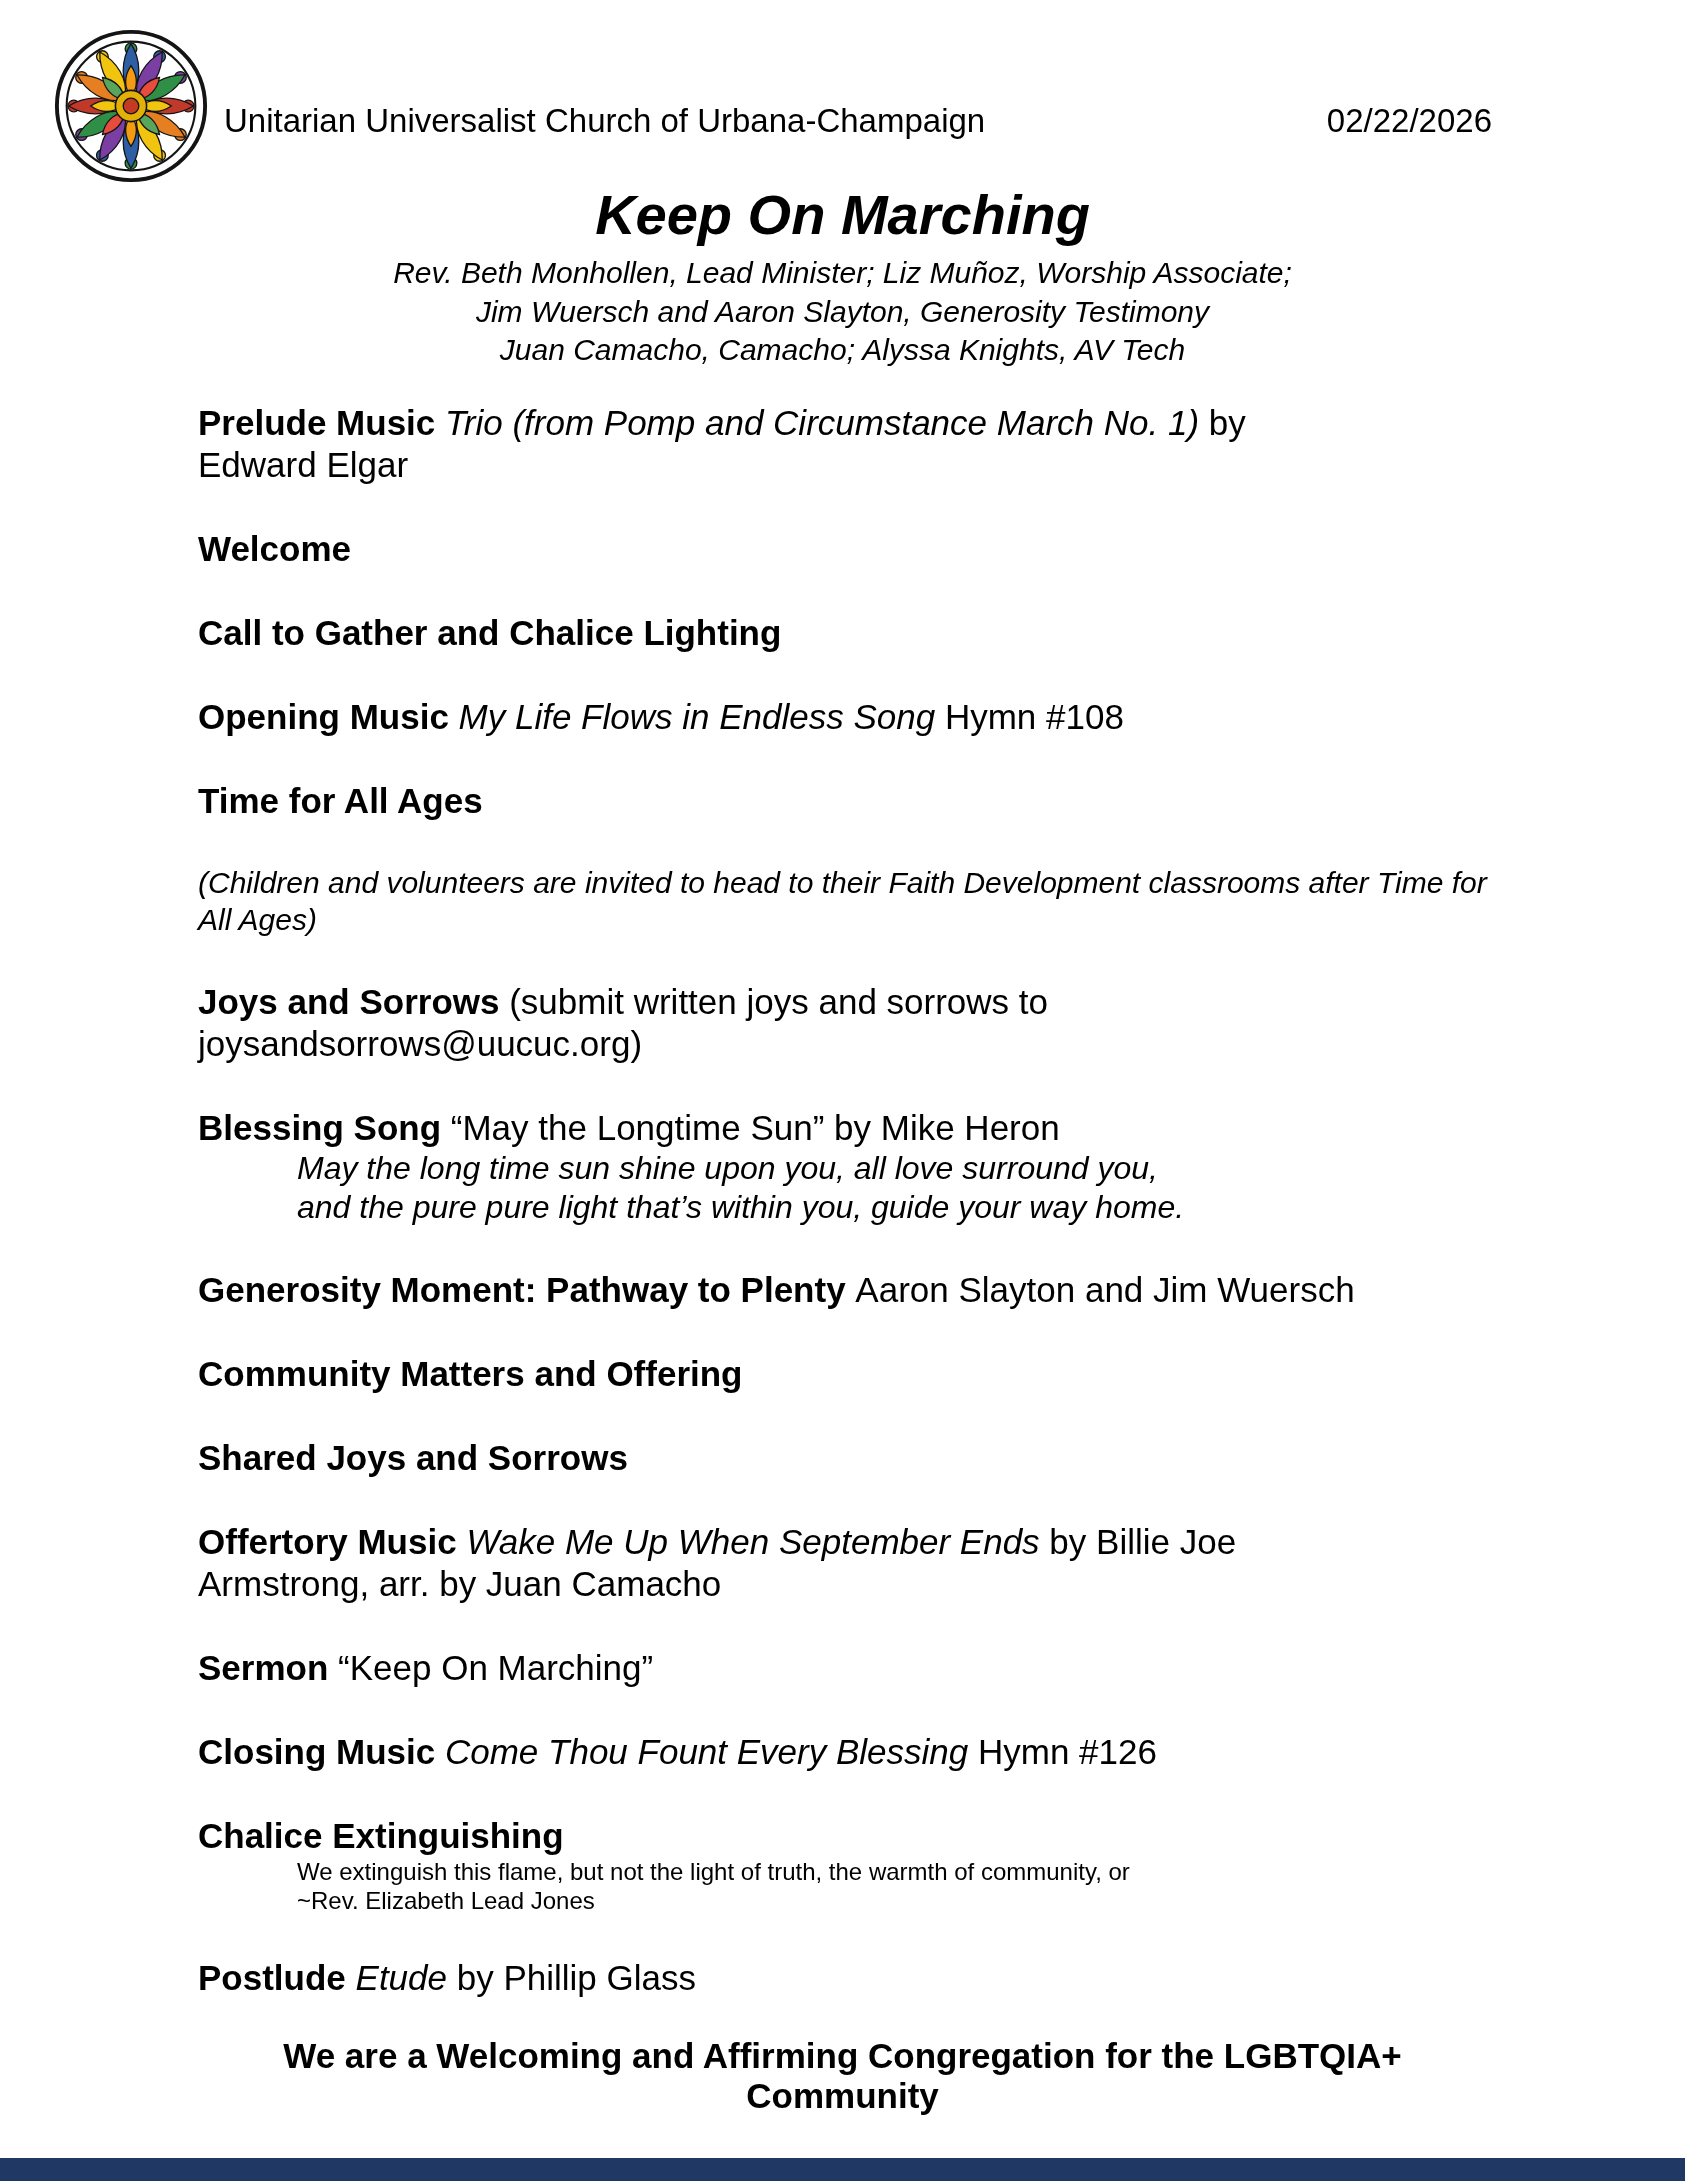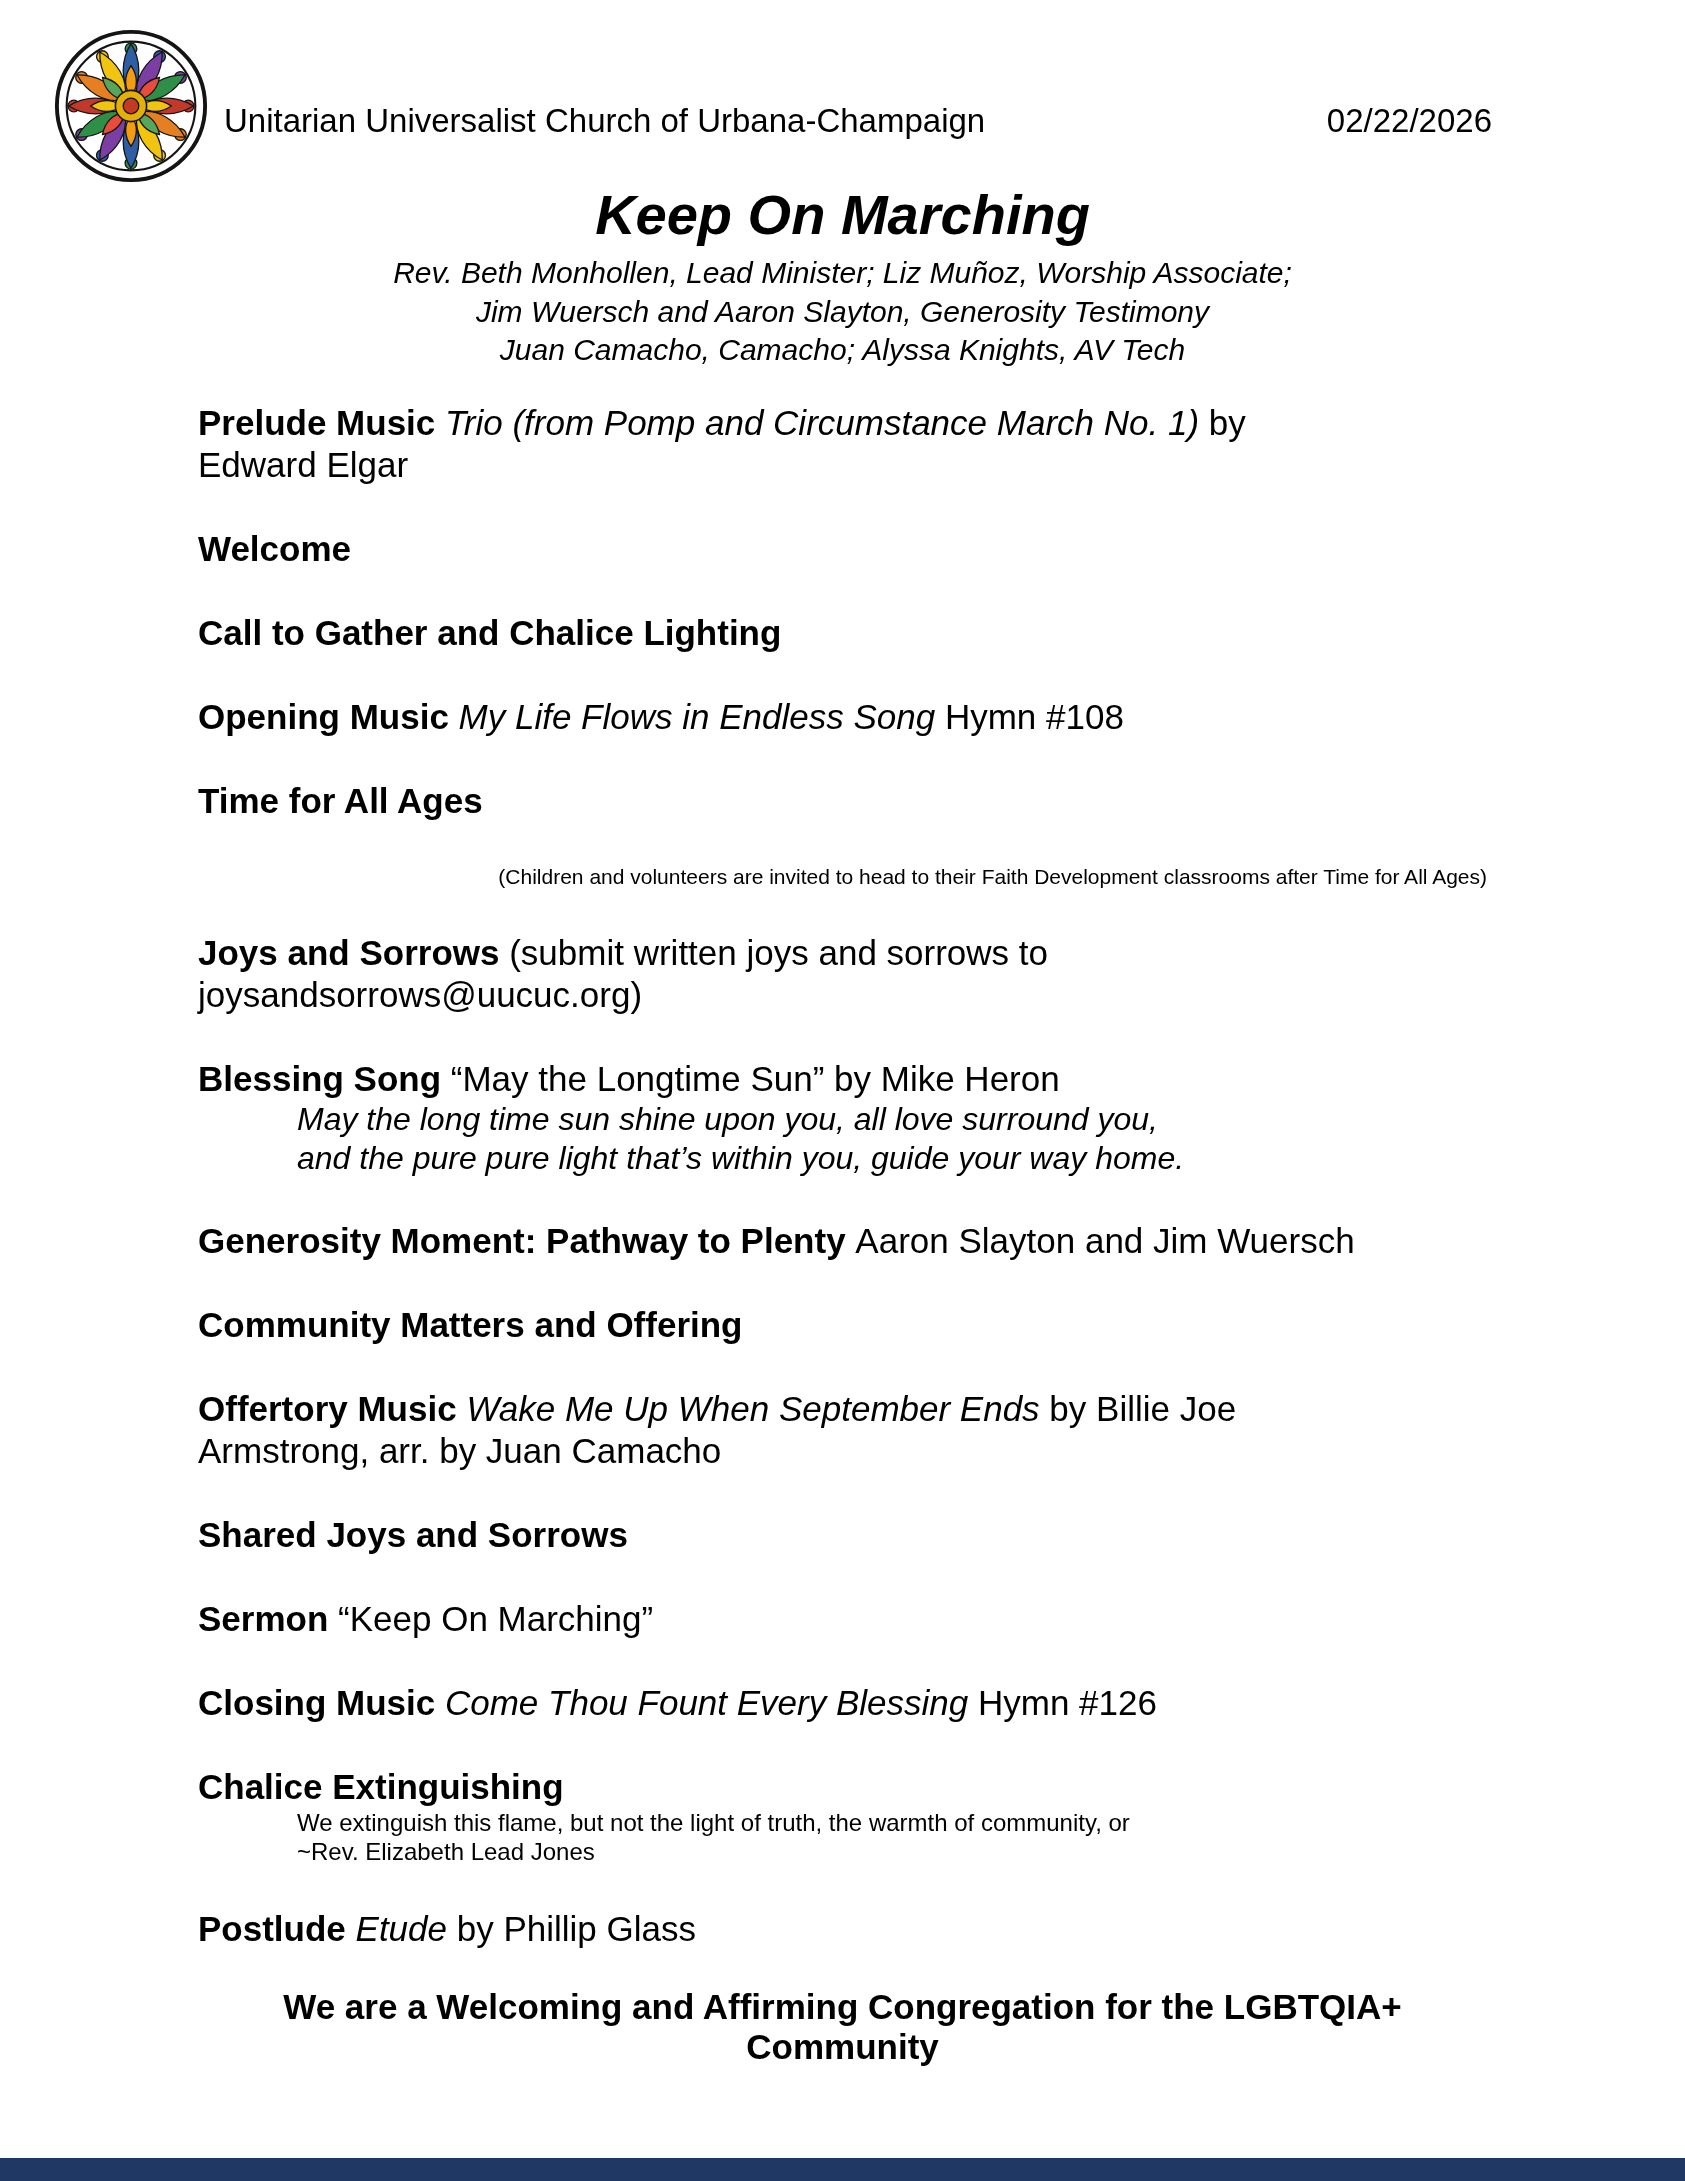--- a/index.html
+++ b/index.html
@@ -27,21 +27,21 @@
   }
   .credits {
     margin-top:8.8px;
     font-size:30px; font-style:italic;
     text-align:center; line-height:1.28;
   }
   .item { font-size:35px; line-height:1.2; margin-top:42px; }
   .item.first { margin-top:32px; }
   .item strong { font-weight:bold; }
   .item em { font-style:italic; }
-  .note { font-size:21px; margin-top:42px; line-height:1.25;text-align:right; }
+  .note { font-size:30px; font-style:italic; margin-top:42px; line-height:1.25; }
   .lyrics { margin-left:99px; font-style:italic; font-size:32px; line-height:1.22; font-weight:normal; }
   .reading { margin-left:99px; font-size:24px; line-height:1.22; font-weight:normal; }
   .footer-statement {
     margin-top:37px;
     font-size:35px; font-weight:bold; text-align:center;
   }
   .bottom-bar {
     position:absolute; left:0; right:0; bottom:0;
     height:23px; background:#1f3864;
   }
@@ -154,26 +154,26 @@
 
     <p class="item">
       <strong>Generosity Moment: Pathway to Plenty </strong><span>Aaron Slayton and Jim Wuersch</span>
     </p>
 
     <p class="item">
       <strong>Community Matters and Offering</strong>
     </p>
 
     <p class="item">
+      <strong>Shared Joys and Sorrows</strong>
+    </p>
+
+    <p class="item">
       <strong>Offertory Music </strong><em>Wake Me Up When September Ends</em><span> by Billie Joe</span><br>
       <span>Armstrong, arr. by Juan Camacho</span>
-    </p>
-
-    <p class="item">
-      <strong>Shared Joys and Sorrows</strong>
     </p>
 
     <p class="item">
       <strong>Sermon </strong><span>“Keep On Marching”</span>
     </p>
 
     <p class="item">
       <strong>Closing Music </strong><em>Come Thou Fount Every Blessing</em><span> Hymn #126</span>
     </p>
 

